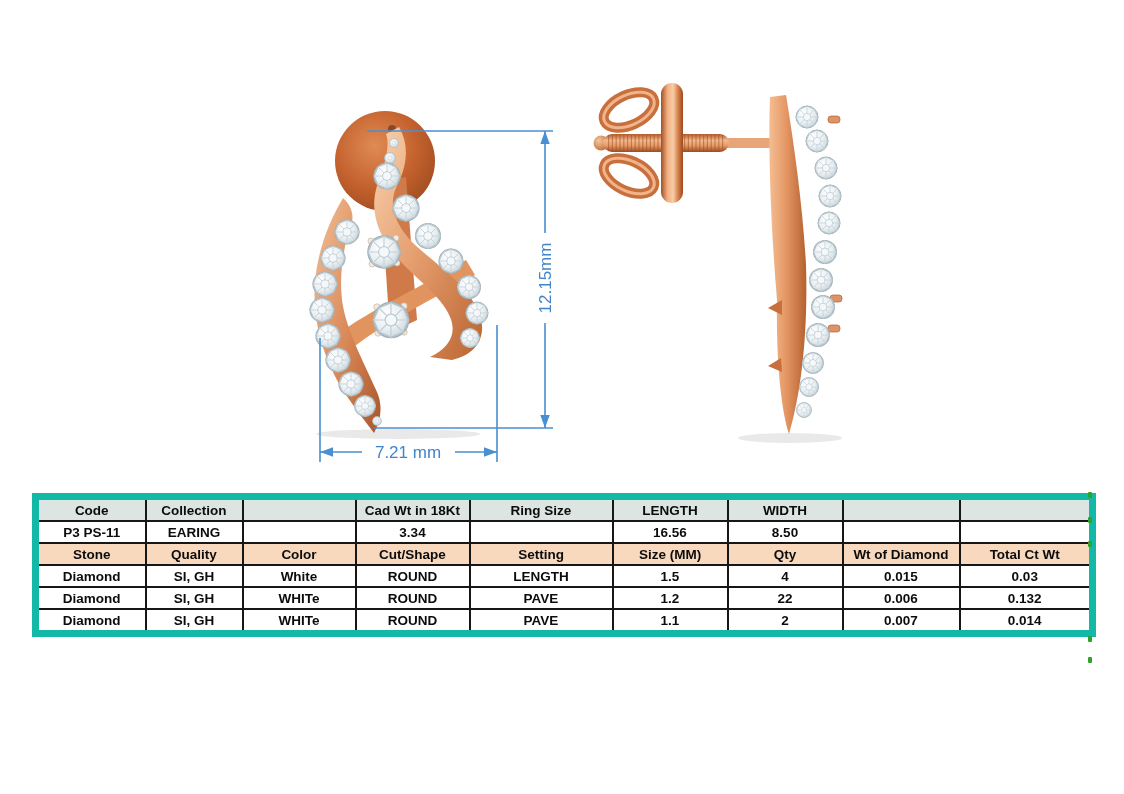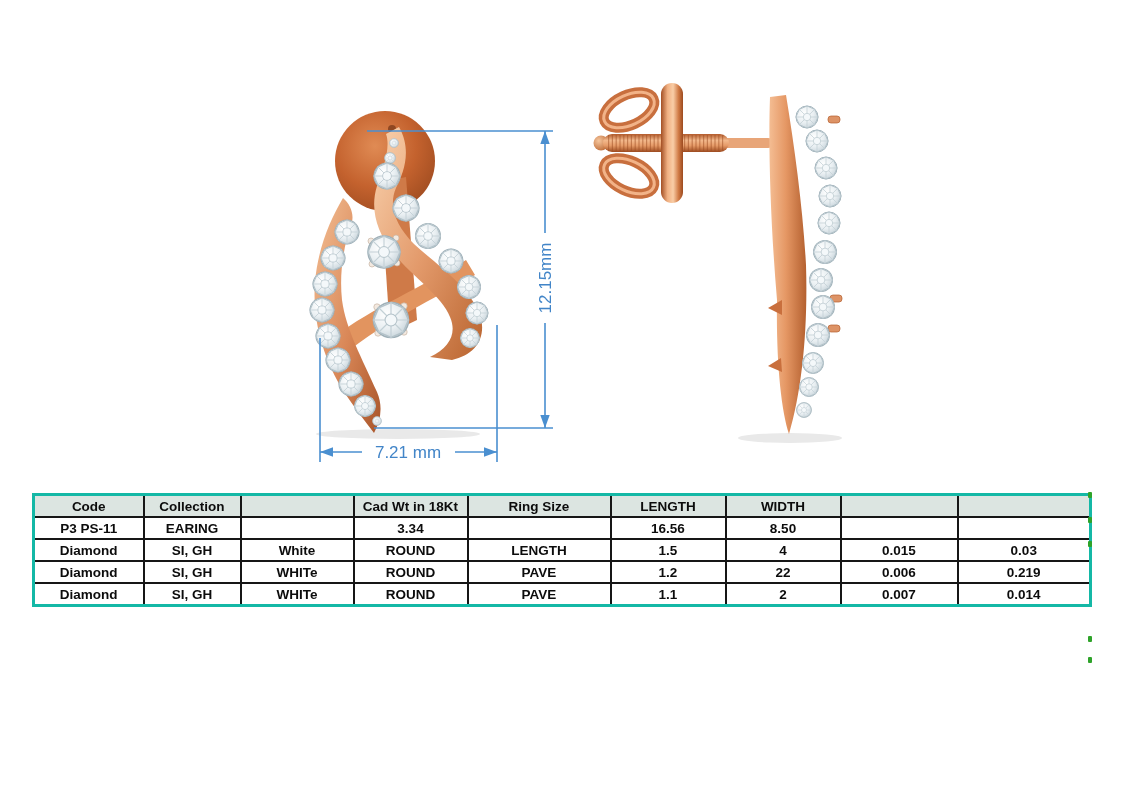--- a/index.html
+++ b/index.html
@@ -8,21 +8,21 @@
   .illustration{position:absolute;left:0;top:0;}
   
   .spec-table{position:absolute;left:32px;top:493px;width:1059px;border-collapse:collapse;table-layout:fixed;}
   .spec-table td{
     border:2px solid #161616;height:20px;padding:0 2px;
     text-align:center;vertical-align:middle;
     font-size:13.5px;font-weight:bold;color:#0c0c0c;
     font-family:"Liberation Sans",sans-serif;
     white-space:nowrap;overflow:hidden;background:#ffffff;
   }
-  .spec-table{border:3px solid #14b8a6;padding-left:24px;}
+  .spec-table{border:7px solid #14b8a6;padding-left:24px;}
   tr.head1 td{background:#dce5e1;}
   tr.head2 td{background:#f8d9be;}
   .cell-marker{position:absolute;width:4px;height:6px;background:#2fa32a;border-radius:1px;}
   .dim-text{font-family:"Liberation Sans",sans-serif;font-size:17px;fill:#4285c8;}
 </style>
 </head>
 <body>
 
 <div class="sheet">
 
@@ -204,41 +204,52 @@
         <td>P3 PS-11</td>
         <td>EARING</td>
         <td></td>
         <td>3.34</td>
         <td></td>
         <td>16.56</td>
         <td>8.50</td>
         <td></td>
         <td></td>
       </tr>
+      <tr class="head2">
+        <td>Stone</td>
+        <td>Quality</td>
+        <td>Color</td>
+        <td>Cut/Shape</td>
+        <td>Setting</td>
+        <td>Size (MM)</td>
+        <td>Qty</td>
+        <td>Wt of Diamond</td>
+        <td>Total Ct Wt</td>
+      </tr>
       <tr>
         <td>Diamond</td>
         <td>SI, GH</td>
         <td>White</td>
         <td>ROUND</td>
         <td>LENGTH</td>
         <td>1.5</td>
         <td>4</td>
         <td>0.015</td>
         <td>0.03</td>
       </tr>
       <tr>
         <td>Diamond</td>
         <td>SI, GH</td>
         <td>WHITe</td>
         <td>ROUND</td>
         <td>PAVE</td>
         <td>1.2</td>
         <td>22</td>
         <td>0.006</td>
-        <td>0.219</td>
+        <td>0.132</td>
       </tr>
       <tr>
         <td>Diamond</td>
         <td>SI, GH</td>
         <td>WHITe</td>
         <td>ROUND</td>
         <td>PAVE</td>
         <td>1.1</td>
         <td>2</td>
         <td>0.007</td>

